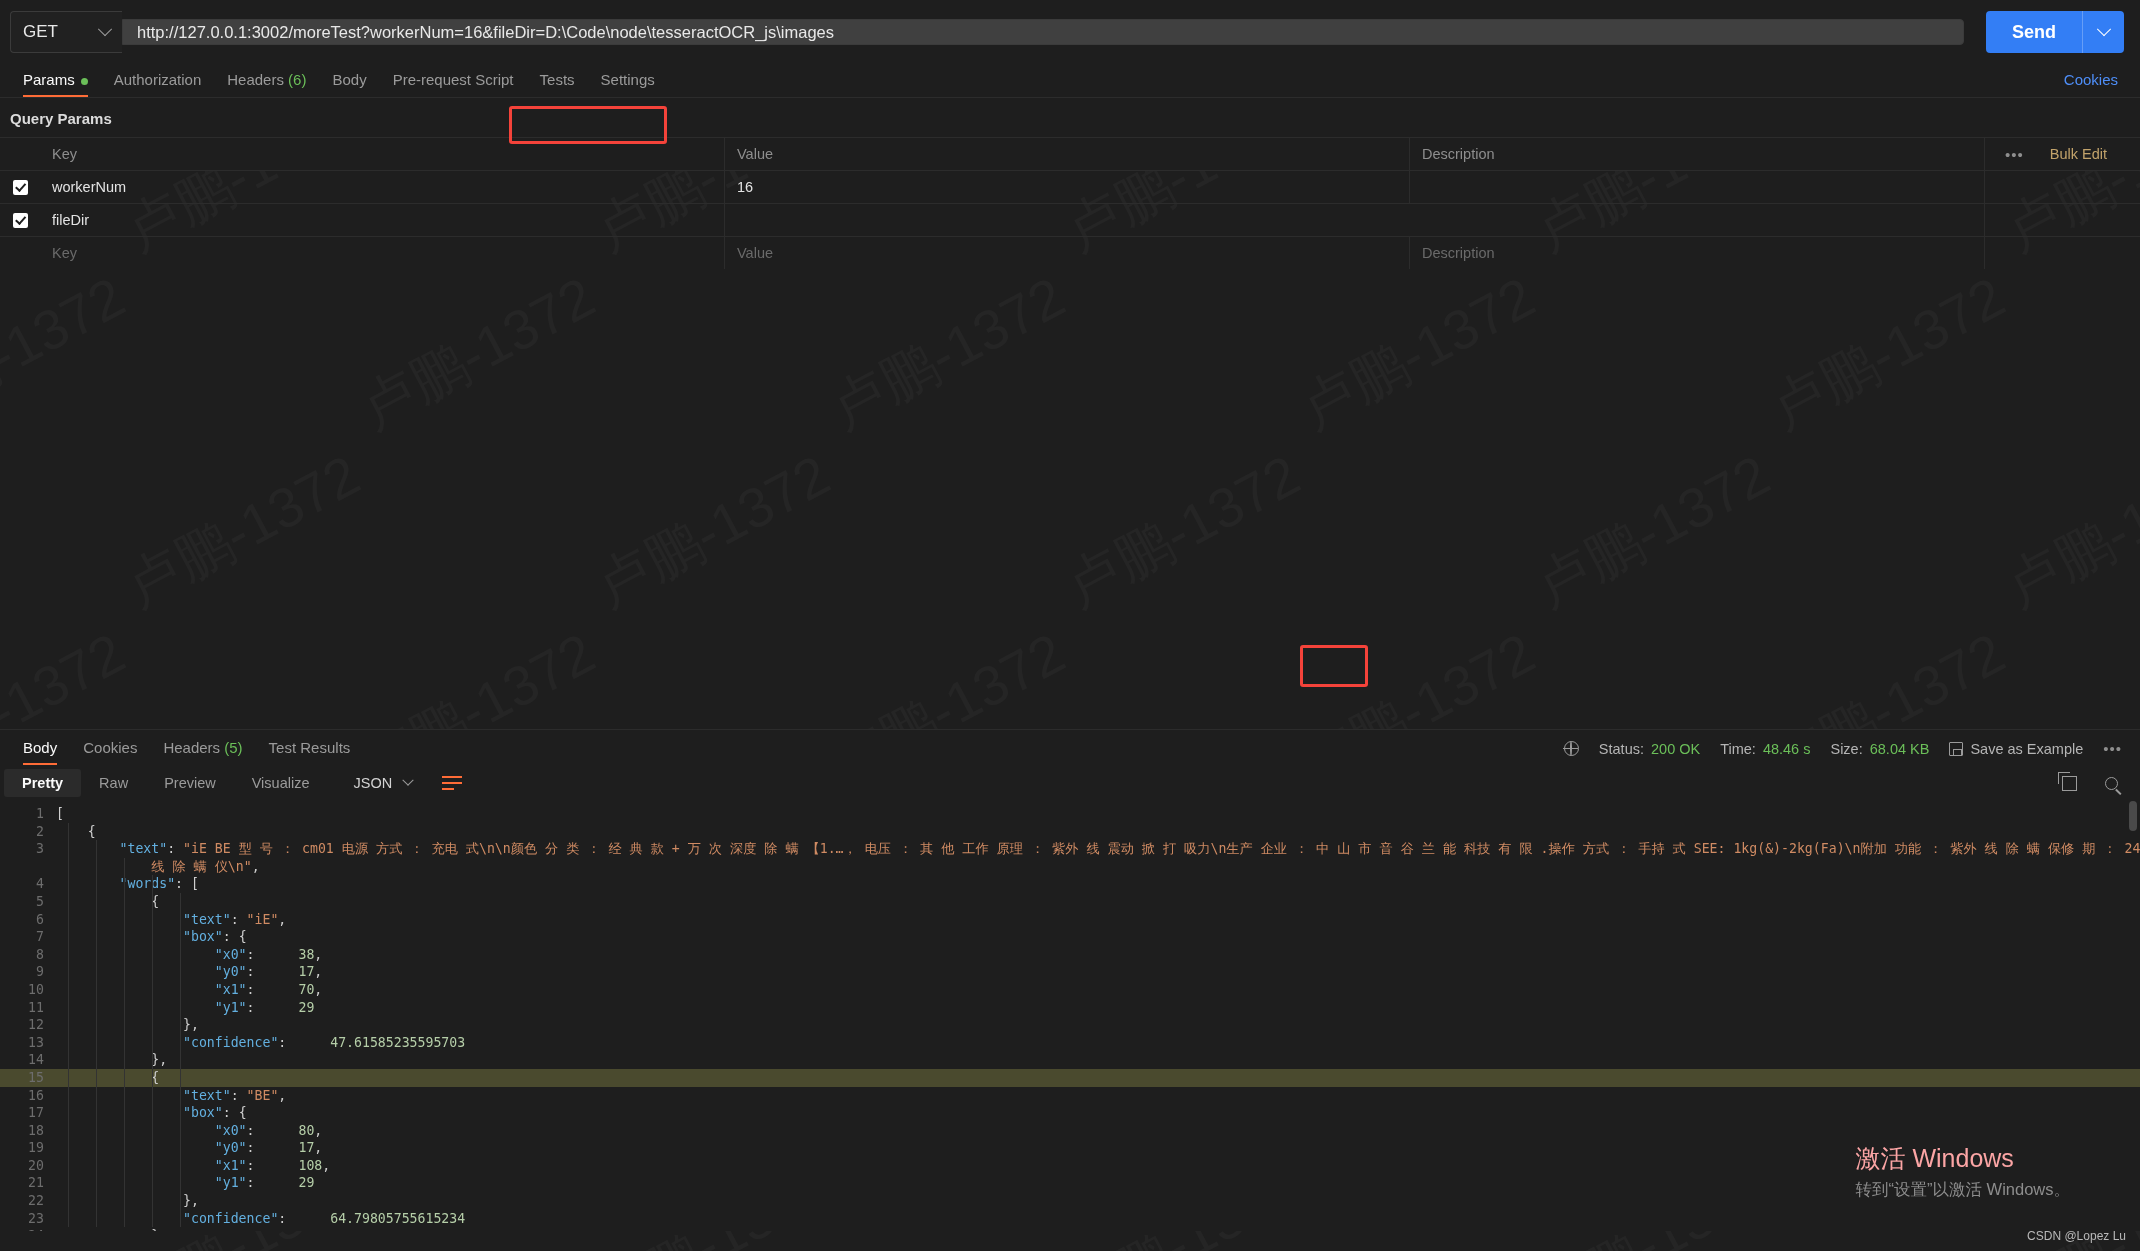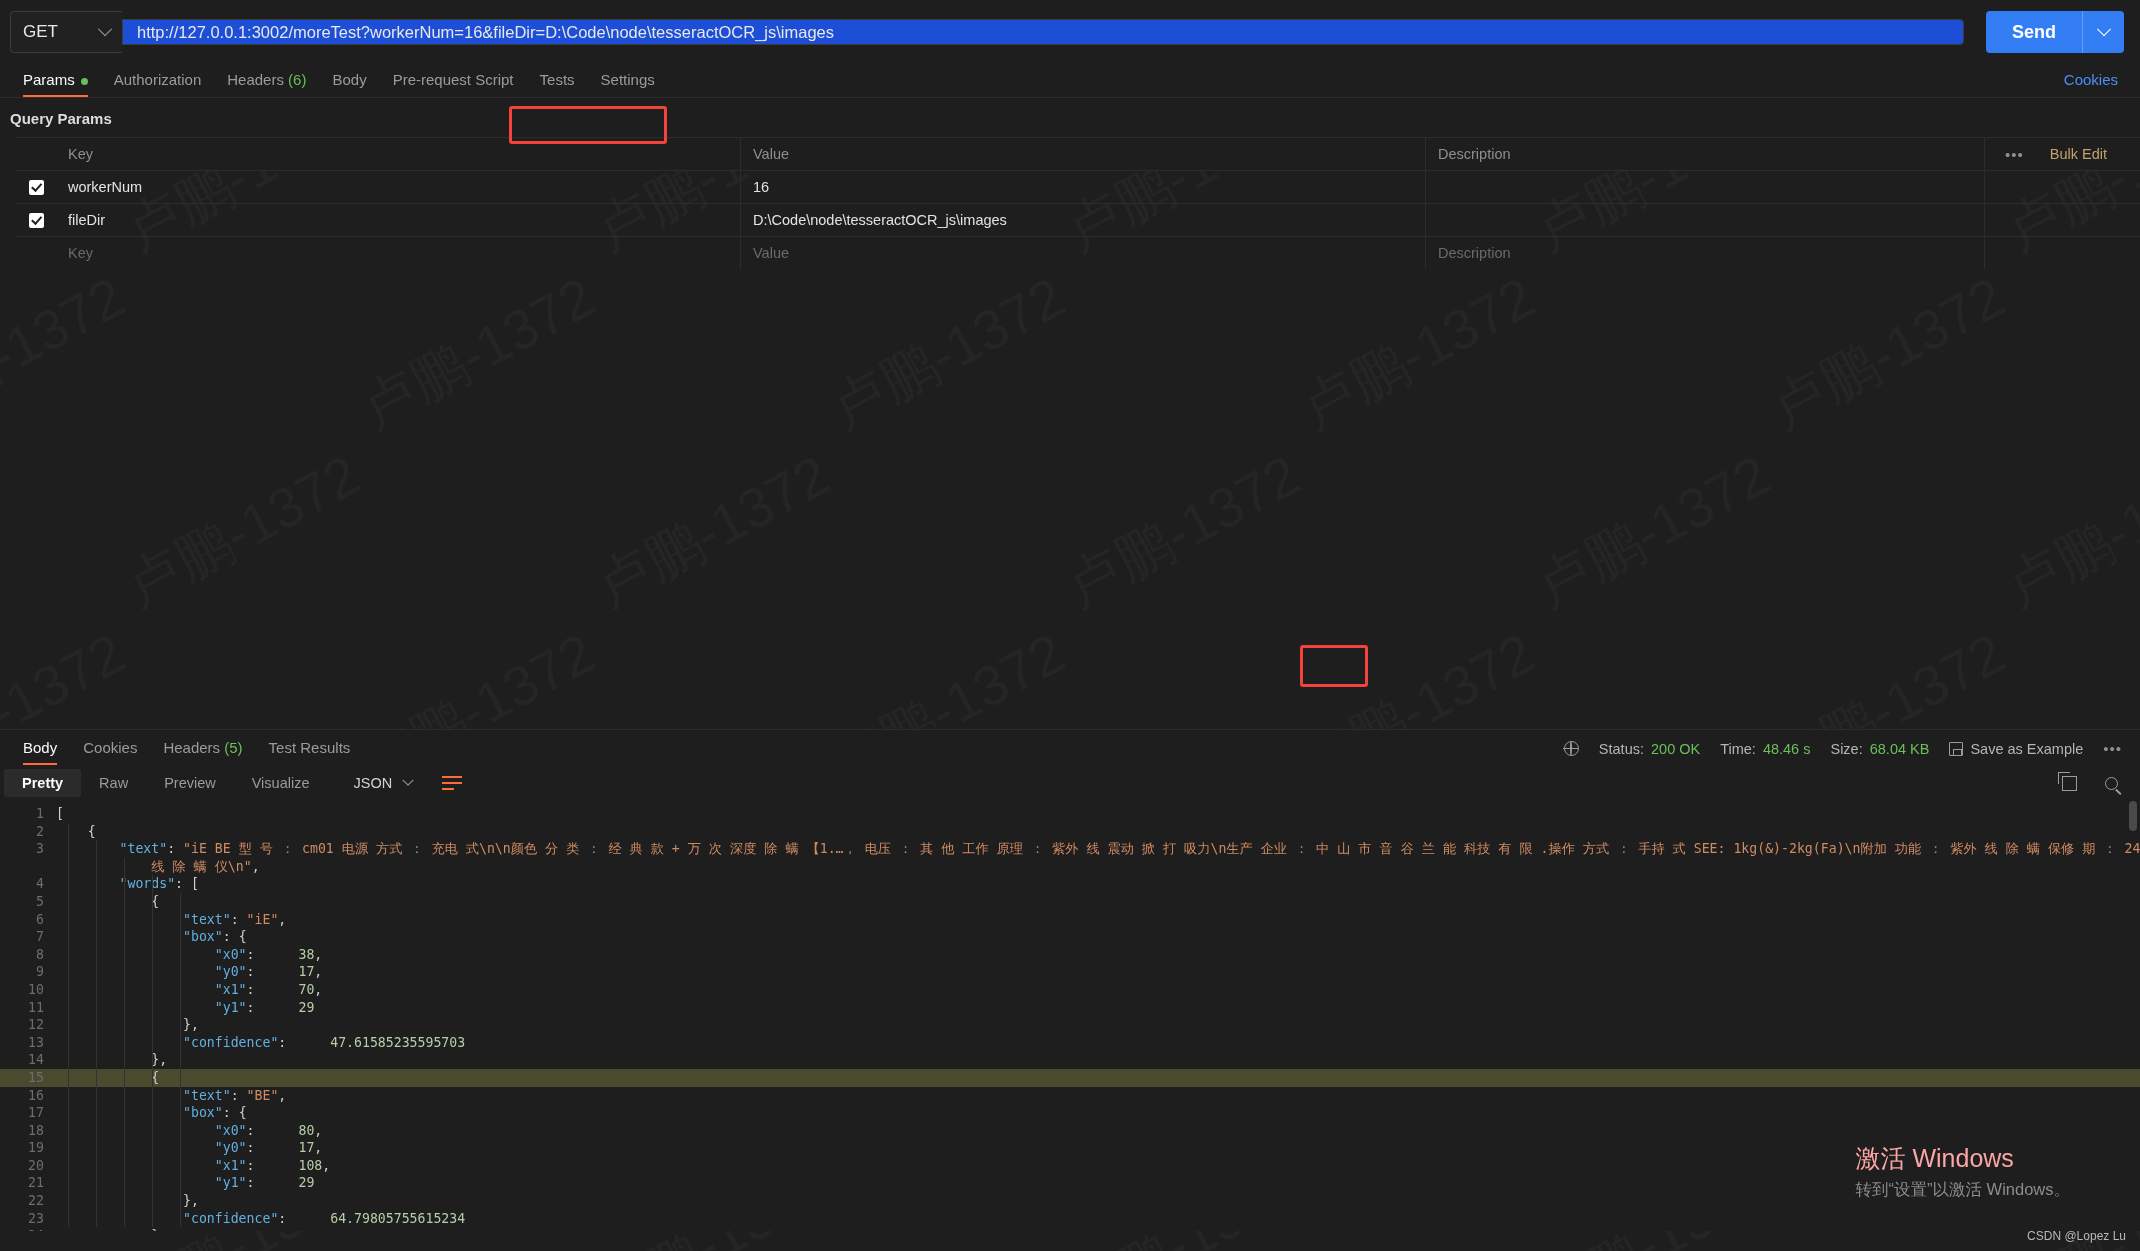--- a/index.html
+++ b/index.html
@@ -42,21 +42,21 @@
     border-radius: 4px 0 0 4px;
     background: #212121;
     padding: 0 12px;
   }
   .method-label { font-size: 17px; color: #e8e8e8; font-weight: 400; }
   .chev { width: 10px; height: 10px; border-right: 1.6px solid #9b9b9b; border-bottom: 1.6px solid #9b9b9b; transform: rotate(45deg) translate(-2px,-2px); }
   .url-box {
     flex: 1; height: 25px;
     border: 1px solid #3b3b3b;
     border-radius: 0 4px 4px 0;
-    background: #1d4ed8;
+    background: #404040;
     display: flex; align-items: center;
     padding: 12px 14px;
     overflow: hidden;
   }
   .url-text { font-size: 16.5px; color: #e8e8e8; white-space: nowrap; }
   .send-wrap { display: flex; margin-left: 22px; }
   .send-btn {
     background: #337ef5; color: #fff;
     border: none; height: 42px; padding: 8px 26px;
     font-size: 18px; font-weight: bold;
@@ -98,21 +98,21 @@
 
   
   .qp-label {
     position: relative; z-index: 10;
     font-size: 15px; color: #dcdcdc; font-weight: bold;
     padding: 12px 0 10px 10px; background: #1e1e1e;
   }
 
   
   .ptable { position: relative; z-index: 10; width: 100%; }
-  .prow { display: flex; height: 33px; align-items: stretch; border-top: 1px solid #2c2c2c; margin-left: 16px; }
+  .prow { display: flex; height: 33px; align-items: stretch; border-top: 1px solid #2c2c2c; }
   .prow.head { background: #1e1e1e; }
   .pcell { display: flex; align-items: center; font-size: 14.5px; border-right: 1px solid #2c2c2c; padding: 0 12px; }
   .c-check { width: 40px; justify-content: center; border-right: none; }
   .c-key { width: 685px; }
   .c-val { width: 685px; }
   .c-desc { flex: 1; border-right: 1px solid #2c2c2c; }
   .c-tools { width: 155px; border-right: none; display:flex; align-items:center; gap: 26px; padding-left: 20px;}
   .hdr-txt { color: #8e8e8e; }
   .val-txt { color: #e3e3e3; }
   .ph { color: #6a6a6a; }
@@ -337,23 +337,20 @@
         </div>
         <div class="pcell c-tools"></div>
       </div>
       <div class="prow">
         <div class="pcell c-check">
           <span class="cbx"></span>
         </div>
         <div class="pcell c-key">
           <span class="val-txt">fileDir</span>
         </div>
-        <div class="pcell c-val">
-          <span class="val-txt">D:\Code\node\tesseractOCR_js\images</span>
-        </div>
         <div class="pcell c-desc">
           <span class="val-txt"></span>
         </div>
         <div class="pcell c-tools"></div>
       </div>
       <div class="prow">
         <div class="pcell c-check"></div>
         <div class="pcell c-key">
           <span class="ph">Key</span>
         </div>

